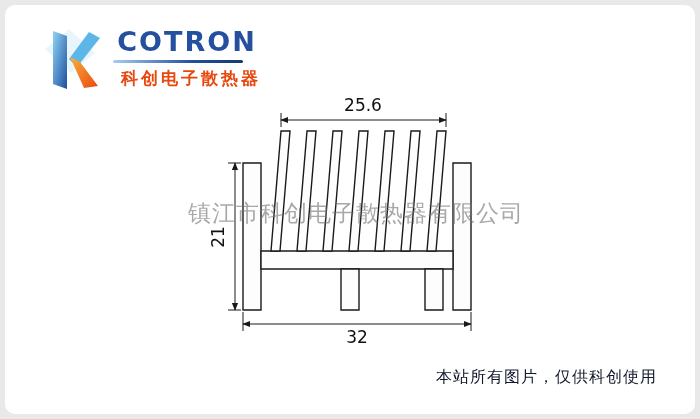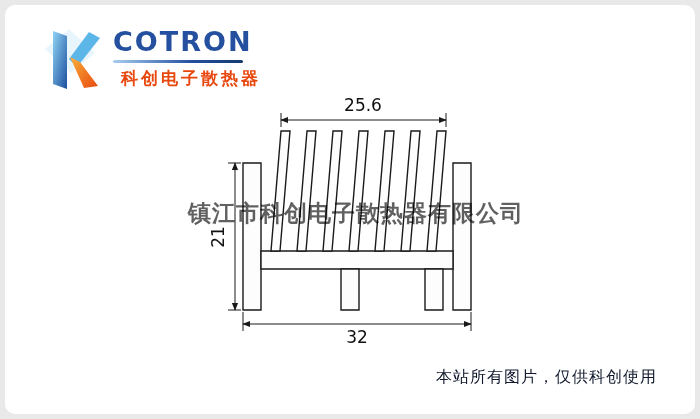--- a/index.html
+++ b/index.html
@@ -7,40 +7,40 @@
     width:700px;height:419px;overflow:hidden;
     background:#e9e9e9;
     font-family:"DejaVu Sans","Liberation Sans",sans-serif;
     position:relative;
   }
   .card{
     position:absolute;inset:5px;
     background:#ffffff;border-radius:10px;
   }
   
-  .logo{position:absolute;left:30px;top:22px;display:flex;align-items:center;gap:12px;}
+  .logo{position:absolute;left:30px;top:22px;display:flex;align-items:center;gap:12px;text-align:center;}
   .logo-icon{width:66px;height:64px;display:block;}
   .logo-text{display:flex;flex-direction:column;}
   .logo-wordmark{
     font-size:27px;font-weight:bold;color:#24509f;letter-spacing:2px;line-height:1.05;
   }
   .logo-swoosh{
     height:3px;width:130px;margin:3px 0 4px 0;border-radius:2px;
     background:linear-gradient(90deg,#a9cdf0,#24509f 60%,#16396f);
   }
   .logo-subtitle{
     font-size:17px;font-weight:bold;color:#e8470d;letter-spacing:3px;margin-left:8px;
   }
   
   .drawing{position:absolute;left:0;top:0;width:700px;height:419px;}
   
   .watermark{
     position:absolute;left:183px;top:193px;
-    font-size:23px;letter-spacing:1px;color:#000000;opacity:.62;
-    white-space:nowrap;user-select:none;font-weight:bold;
+    font-size:23px;letter-spacing:1px;color:#737373;opacity:.62;
+    white-space:nowrap;user-select:none;
   }
   
   .footer-note{
     position:absolute;right:38px;bottom:26px;
     font-size:16px;color:#0f172a;letter-spacing:1px;white-space:nowrap;
   }
 </style>
 </head>
 <body>
 

